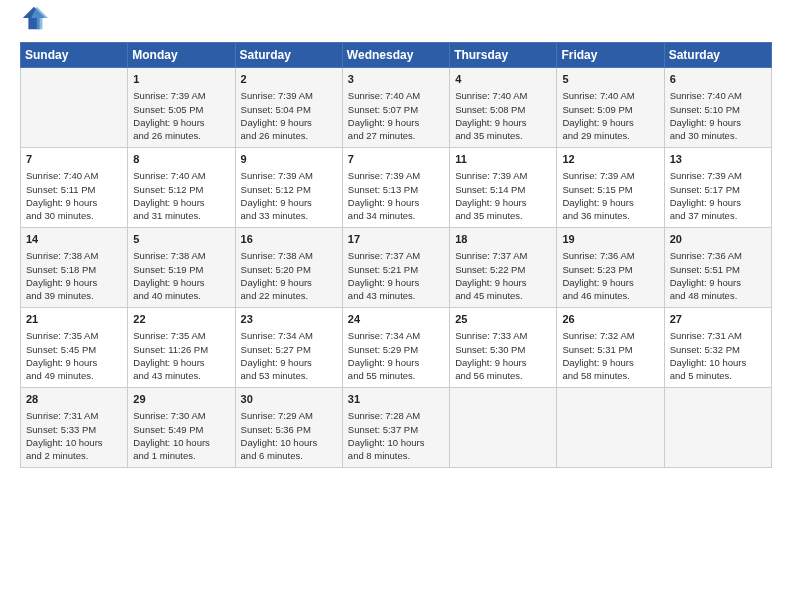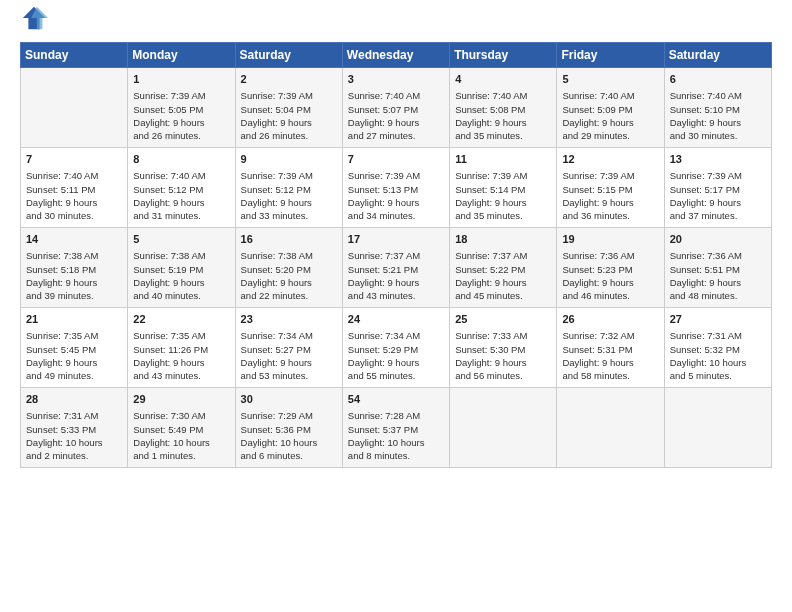--- a/index.html
+++ b/index.html
@@ -329,21 +329,21 @@
             <div class="day-info">and 1 minutes.</div>
           </td>
           <td>
             <span class="day-number">30</span>
             <div class="day-info">Sunrise: 7:29 AM</div>
             <div class="day-info">Sunset: 5:36 PM</div>
             <div class="day-info">Daylight: 10 hours</div>
             <div class="day-info">and 6 minutes.</div>
           </td>
           <td>
-            <span class="day-number">54</span>
+            <span class="day-number">31</span>
             <div class="day-info">Sunrise: 7:28 AM</div>
             <div class="day-info">Sunset: 5:37 PM</div>
             <div class="day-info">Daylight: 10 hours</div>
             <div class="day-info">and 8 minutes.</div>
           </td>
           <td></td>
           <td></td>
           <td></td>
         </tr>
       </tbody>

